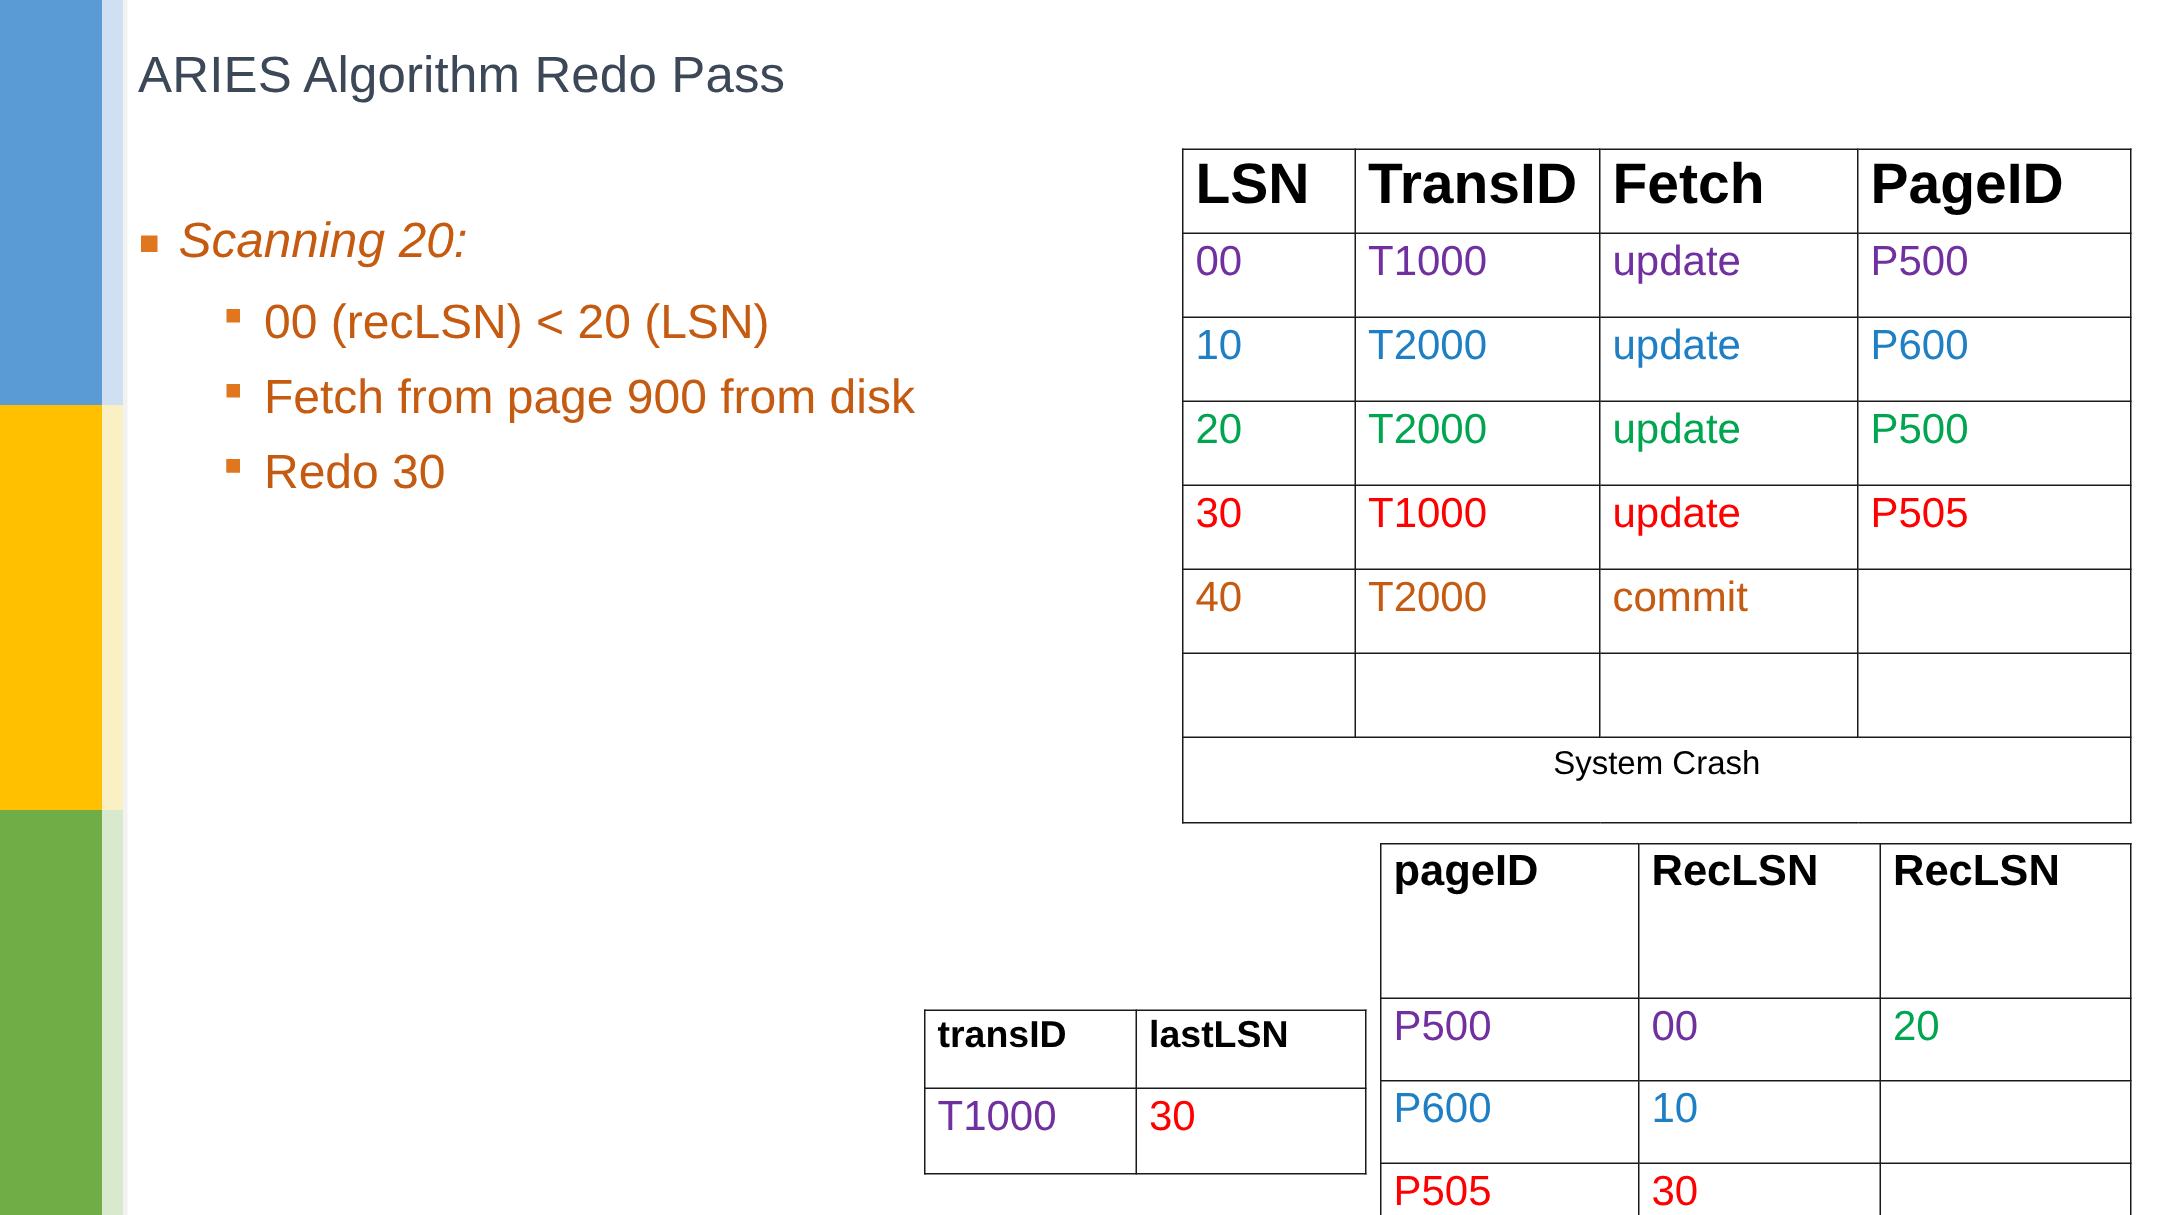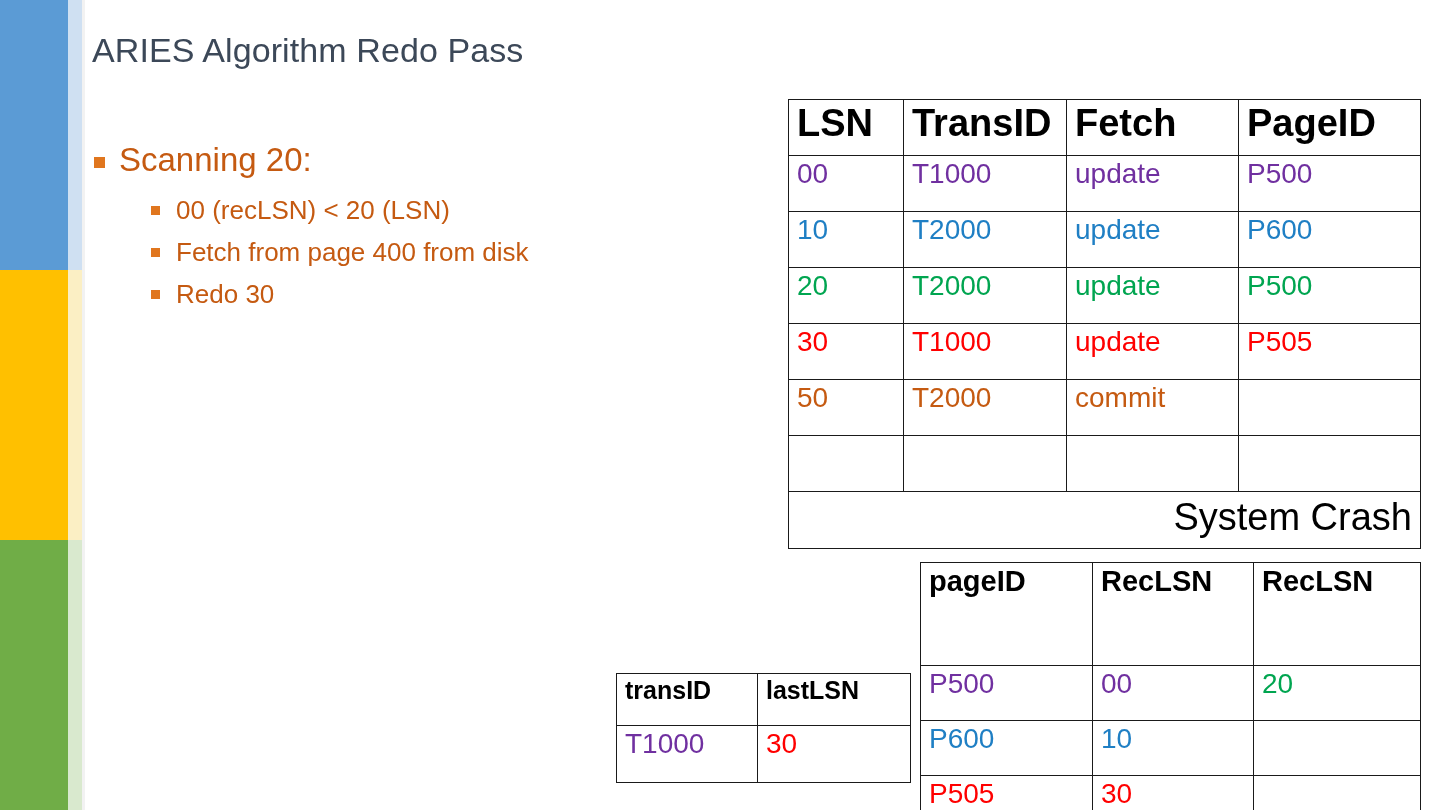--- a/index.html
+++ b/index.html
@@ -26,28 +26,28 @@
 
   
   .slide-title {
     position: absolute; left: 92px; top: 31px;
     font-size: 34px; font-weight: 400; color: #3C4858;
     letter-spacing: 0.1px; white-space: nowrap;
   }
 
   
   .bullets { position: absolute; left: 92px; top: 140px; width: 620px; }
-  .b1 { position: relative; padding-left: 27px; margin-bottom: 14px; }
+  .b1 { position: relative; padding-left: 27px; margin-bottom: 14px; font-style: italic; }
   .b1-text { font-size: 33px; color: #C55A11; line-height: 1.2; }
   .b1 .sq {
     position: absolute; left: 2px; top: 17px;
     width: 11px; height: 11px; background: #E0761E;
   }
   .b2 { position: relative; padding-left: 27px; margin-left: 57px; margin-bottom: 9px; }
-  .b2-text { font-size: 26px; color: #C55A11; line-height: 1.28; }
+  .b2-text { font-size: 32px; color: #C55A11; line-height: 1.28; }
   .b2 .sq {
     position: absolute; left: 2px; top: 12px;
     width: 9px; height: 9px; background: #E0761E;
   }
 
   
   table.grid { border-collapse: collapse; table-layout: fixed; }
   table.grid td, table.grid th {
     border: 1.6px solid #1a1a1a;
     padding: 2px 8px;
@@ -62,21 +62,21 @@
   #log-table {
     position: absolute; left: 788px; top: 99px; width: 632px;
   }
   #log-table th, #log-table td { height: 56px; font-size: 28px; }
   #log-table th { font-size: 38px; }
   #log-table .c-lsn   { width: 115px; }
   #log-table .c-trans { width: 163px; }
   #log-table .c-type  { width: 172px; }
   #log-table .c-page  { width: 182px; }
   #log-table td.crash {
-    text-align: right; font-size: 38px; color: #000; height: 57px;
+    text-align: center; font-size: 22px; color: #000; height: 57px;
     padding-top: 4px;
   }
 
   
   #dpt-table {
     position: absolute; left: 920px; top: 562px; width: 500px;
   }
   #dpt-table th { font-size: 29px; height: 103px; vertical-align: top; }
   #dpt-table td { font-size: 28px; height: 55px; }
   #dpt-table .c-pid  { width: 172px; }
@@ -123,21 +123,21 @@
       <span class="b1-text">Scanning 20:</span>
     </div>
 
     <div class="b2">
       <span class="sq"></span>
       <span class="b2-text">00 (recLSN) &lt; 20 (LSN)</span>
     </div>
 
     <div class="b2">
       <span class="sq"></span>
-      <span class="b2-text">Fetch from page 400 from disk</span>
+      <span class="b2-text">Fetch from page 900 from disk</span>
     </div>
 
     <div class="b2">
       <span class="sq"></span>
     </div>
 
     <div class="b2">
       <span class="sq"></span>
       <span class="b2-text">Redo 30</span>
     </div>
@@ -178,21 +178,21 @@
         <td class="v-green">update</td>
         <td class="v-green">P500</td>
       </tr>
       <tr>
         <td class="v-red">30</td>
         <td class="v-red">T1000</td>
         <td class="v-red">update</td>
         <td class="v-red">P505</td>
       </tr>
       <tr>
-        <td class="v-orange">50</td>
+        <td class="v-orange">40</td>
         <td class="v-orange">T2000</td>
         <td class="v-orange">commit</td>
         <td class="v-orange"></td>
       </tr>
       <tr>
         <td></td>
         <td></td>
         <td></td>
         <td></td>
       </tr>

